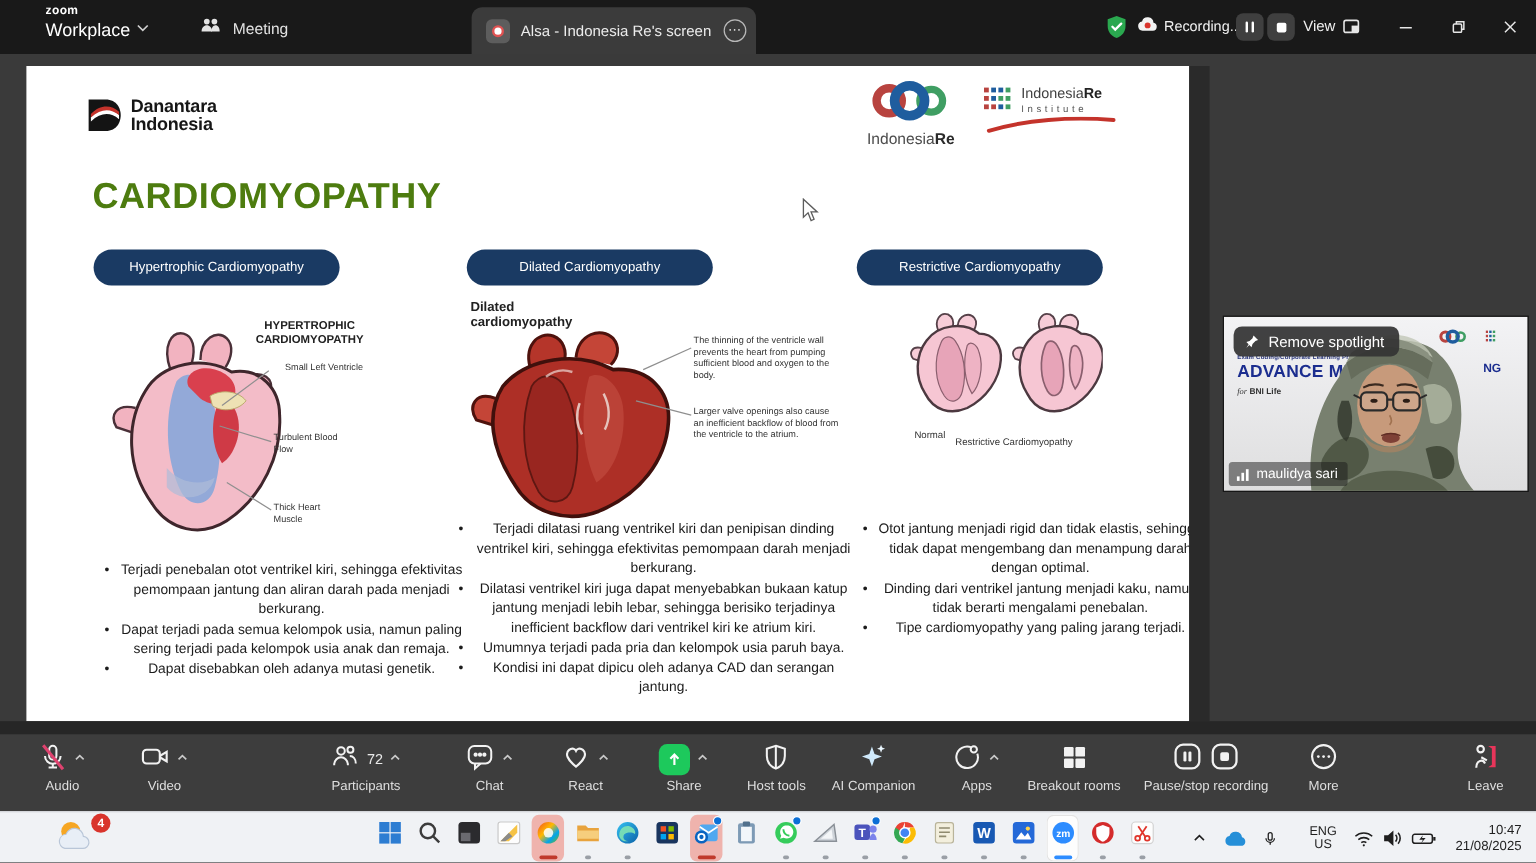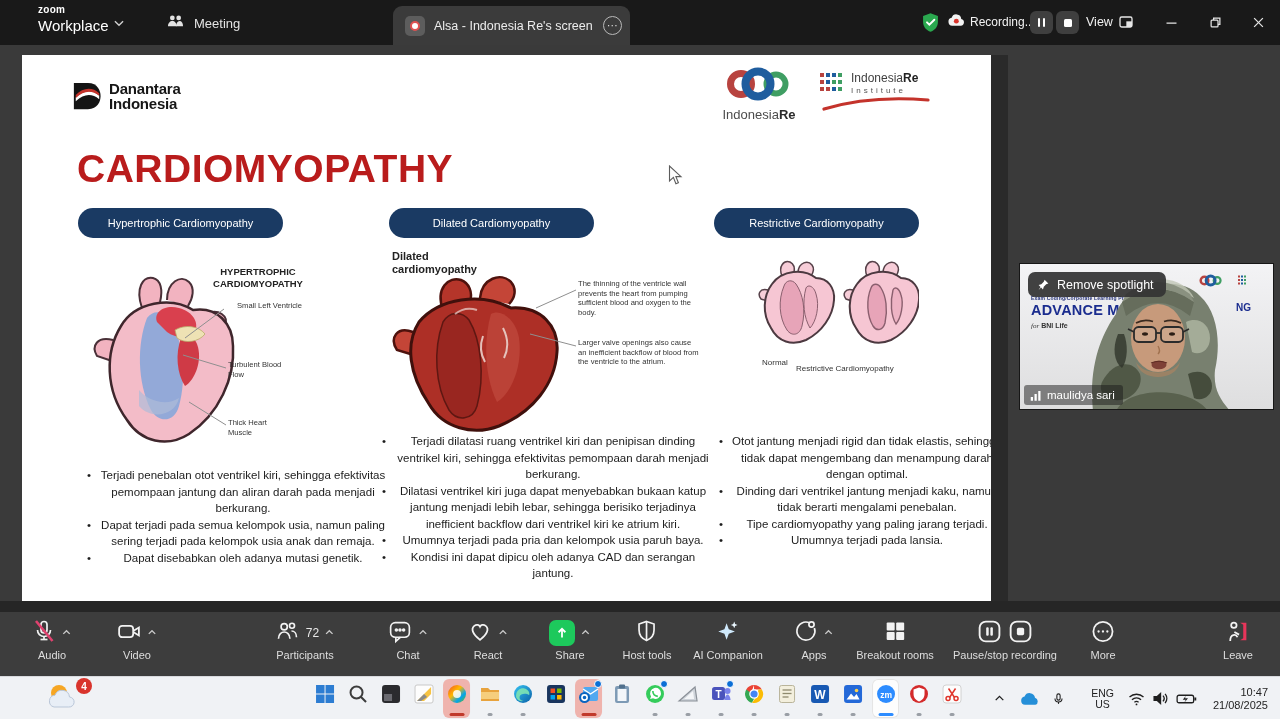--- a/index.html
+++ b/index.html
@@ -44,36 +44,36 @@
   .dan-logo { position:absolute; left:50px; top:26px; display:flex; gap:7px; align-items:flex-start; }
   .dan-text { font-size:15px; font-weight:800; color:#161616; line-height:15px; letter-spacing:-.2px; }
   .ire { position:absolute; left:693px; top:11px; width:88px; text-align:center; }
   .ire-text { font-size:13px; color:#4c4c4c; margin-top:1px; }
   .ire-text b { color:#2b2b2b; }
   .inst { position:absolute; left:798px; top:17px; }
   .inst-row { display:flex; gap:7px; align-items:flex-start; }
   .inst-text { font-size:12px; color:#3f3f3f; line-height:12px; }
   .inst-text b { color:#222; }
   .inst-sub { font-size:8px; letter-spacing:3px; color:#555; margin-top:2px; }
-  .slide-title { position:absolute; left:55px; top:92px; font-size:39px; font-weight:800; color:#b91c1c; letter-spacing:.5px; }
+  .slide-title { position:absolute; left:55px; top:92px; font-size:30px; font-weight:800; color:#4d7c0f; letter-spacing:.5px; }
 
   .pill { position:absolute; top:153px; width:205px; height:30px; border-radius:15px; background:#1a3a63; color:#fff; font-size:11px; display:flex; align-items:center; justify-content:center; }
   .pill1 { left:56px; } .pill2 { left:367px; } .pill3 { left:692px; }
 
   
   .diag1 { position:absolute; left:63px; top:205px; width:235px; height:205px; }
   .diag2 { position:absolute; left:358px; top:193px; width:330px; height:200px; }
   .diag3 { position:absolute; left:727px; top:200px; width:292px; height:210px; }
   .h1 { position:absolute; left:2px; top:10px; width:155px; height:190px; }
   .h2 { position:absolute; left:5px; top:22px; width:195px; height:165px; }
   .h3 { position:absolute; left:5px; top:3px; width:165px; height:100px; }
   .lines { position:absolute; left:0; top:0; width:100%; height:100%; pointer-events:none; }
   .d1-title { position:absolute; left:112px; top:6px; width:122px; text-align:center; font-size:9.5px; font-weight:800; color:#222; line-height:12px; }
   .anno { position:absolute; color:#333; font-size:7.6px; line-height:9.6px; }
-  .d1-l1 { left:152px; top:41px; width:90px; }
+  .d1-l1 { left:140px; top:41px; width:90px;text-align:center; }
   .d1-l2 { left:143px; top:100px; width:64px; }
   .d1-l3 { left:143px; top:158px; width:52px; }
   .d2-title { position:absolute; left:12px; top:2px; width:95px; font-size:11px; font-weight:800; color:#222; line-height:13px; }
   .d2-a1 { left:198px; top:31px; width:120px; }
   .d2-a2 { left:198px; top:90px; width:122px; }
   .d3-normal { position:absolute; left:13px; top:103px; font-size:8px; color:#333; }
   .d3-restrictive { position:absolute; left:47px; top:109px; font-size:8px; color:#333; }
   .d3-caption { position:absolute; left:7px; top:122px; width:192px; font-size:7.8px; line-height:9.8px; color:#2c2c2c; }
 
   
@@ -341,21 +341,20 @@
       <ul class="bullets col2">
         <li>Terjadi dilatasi ruang ventrikel kiri dan penipisan dinding ventrikel kiri, sehingga efektivitas pemompaan darah menjadi berkurang.</li>
         <li>Dilatasi ventrikel kiri juga dapat menyebabkan bukaan katup jantung menjadi lebih lebar, sehingga berisiko terjadinya inefficient backflow dari ventrikel kiri ke atrium kiri.</li>
         <li>Umumnya terjadi pada pria dan kelompok usia paruh baya.</li>
         <li>Kondisi ini dapat dipicu oleh adanya CAD dan serangan jantung.</li>
       </ul>
       <ul class="bullets col3">
         <li>Otot jantung menjadi rigid dan tidak elastis, sehingga tidak dapat mengembang dan menampung darah dengan optimal.</li>
         <li>Dinding dari ventrikel jantung menjadi kaku, namun tidak berarti mengalami penebalan.</li>
         <li>Tipe cardiomyopathy yang paling jarang terjadi.</li>
-        <li>Umumnya terjadi pada lansia.</li>
       </ul>
     </section>
 
     <div class="slide-strip"></div>
 
     <svg class="cursor" viewBox="0 0 15 21">
       <path d="M1.5 1 L1.5 16 L5.4 12.4 L7.9 18.8 L10.4 17.7 L7.9 11.6 L13 11.6 Z" fill="#fdfdfd" stroke="#5c5c5c" stroke-width="1.1"></path>
     </svg>
 
     <aside class="video-thumb">

